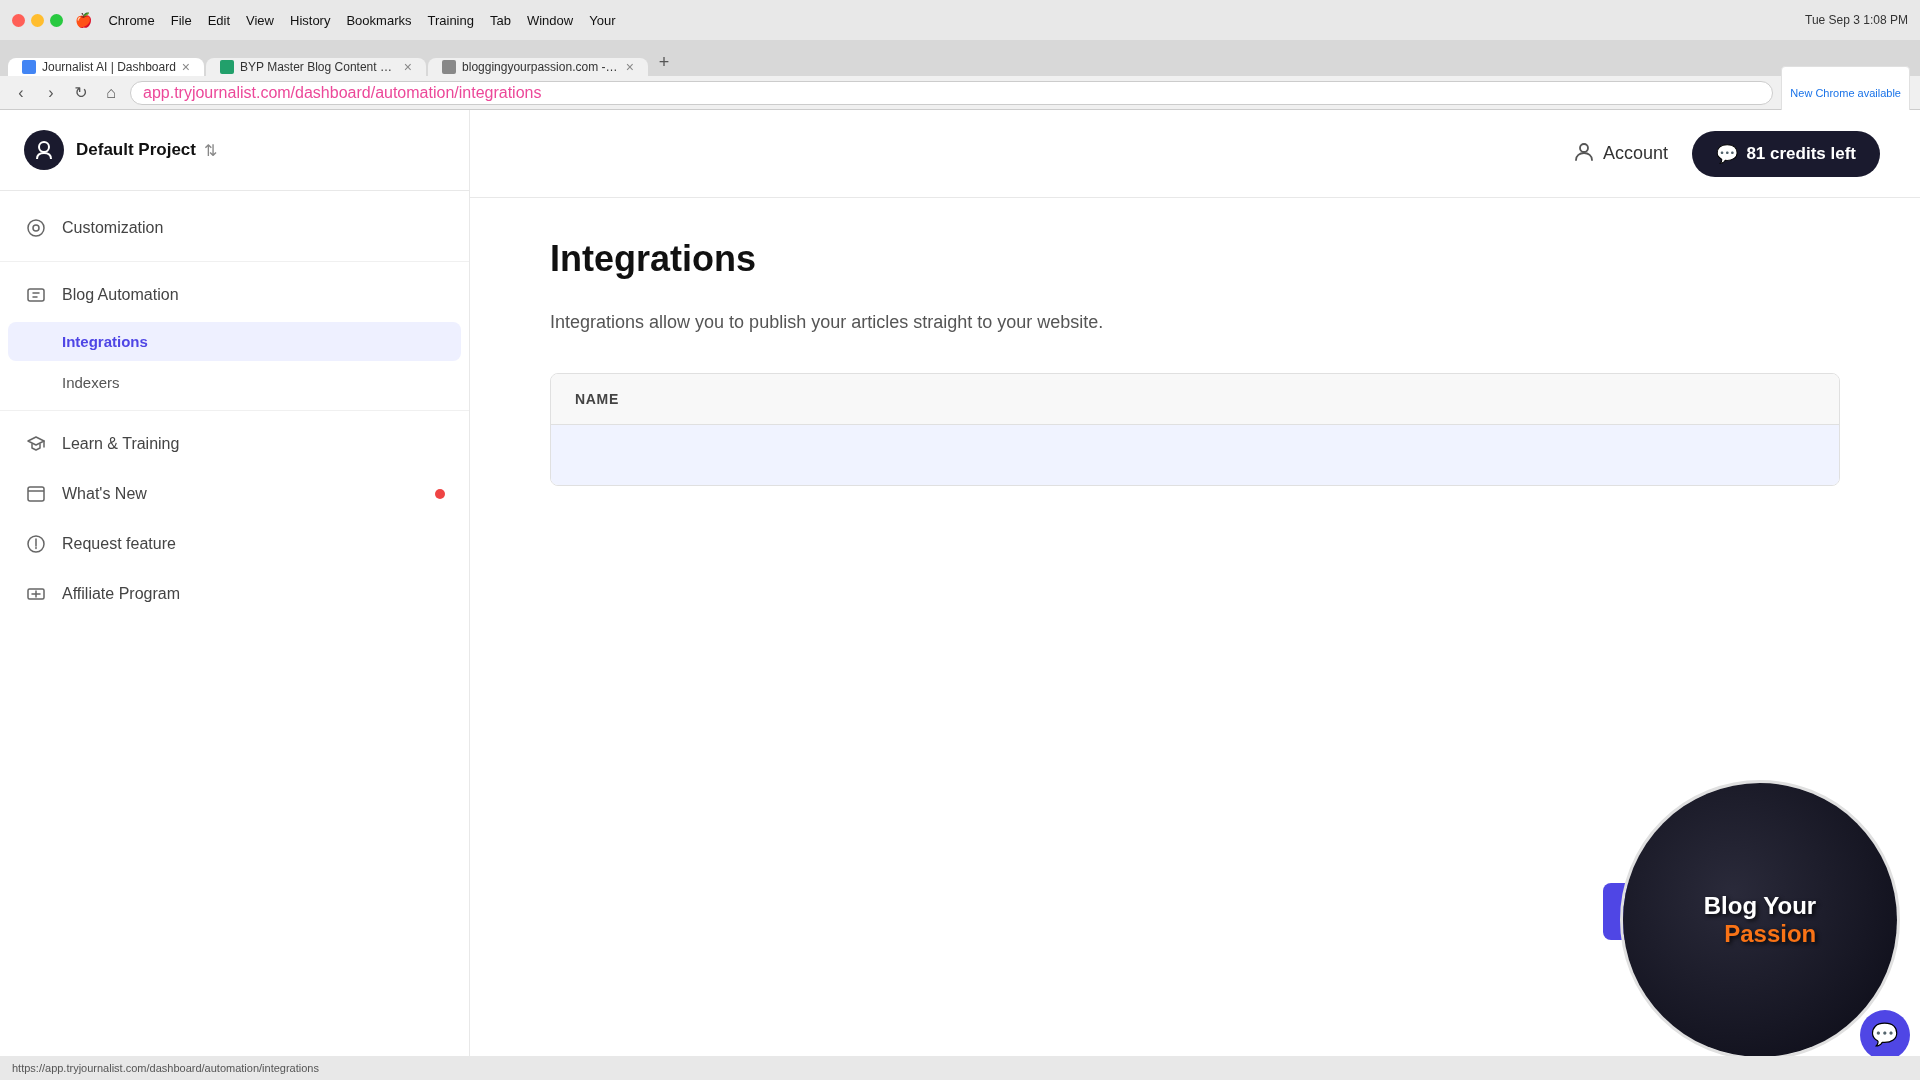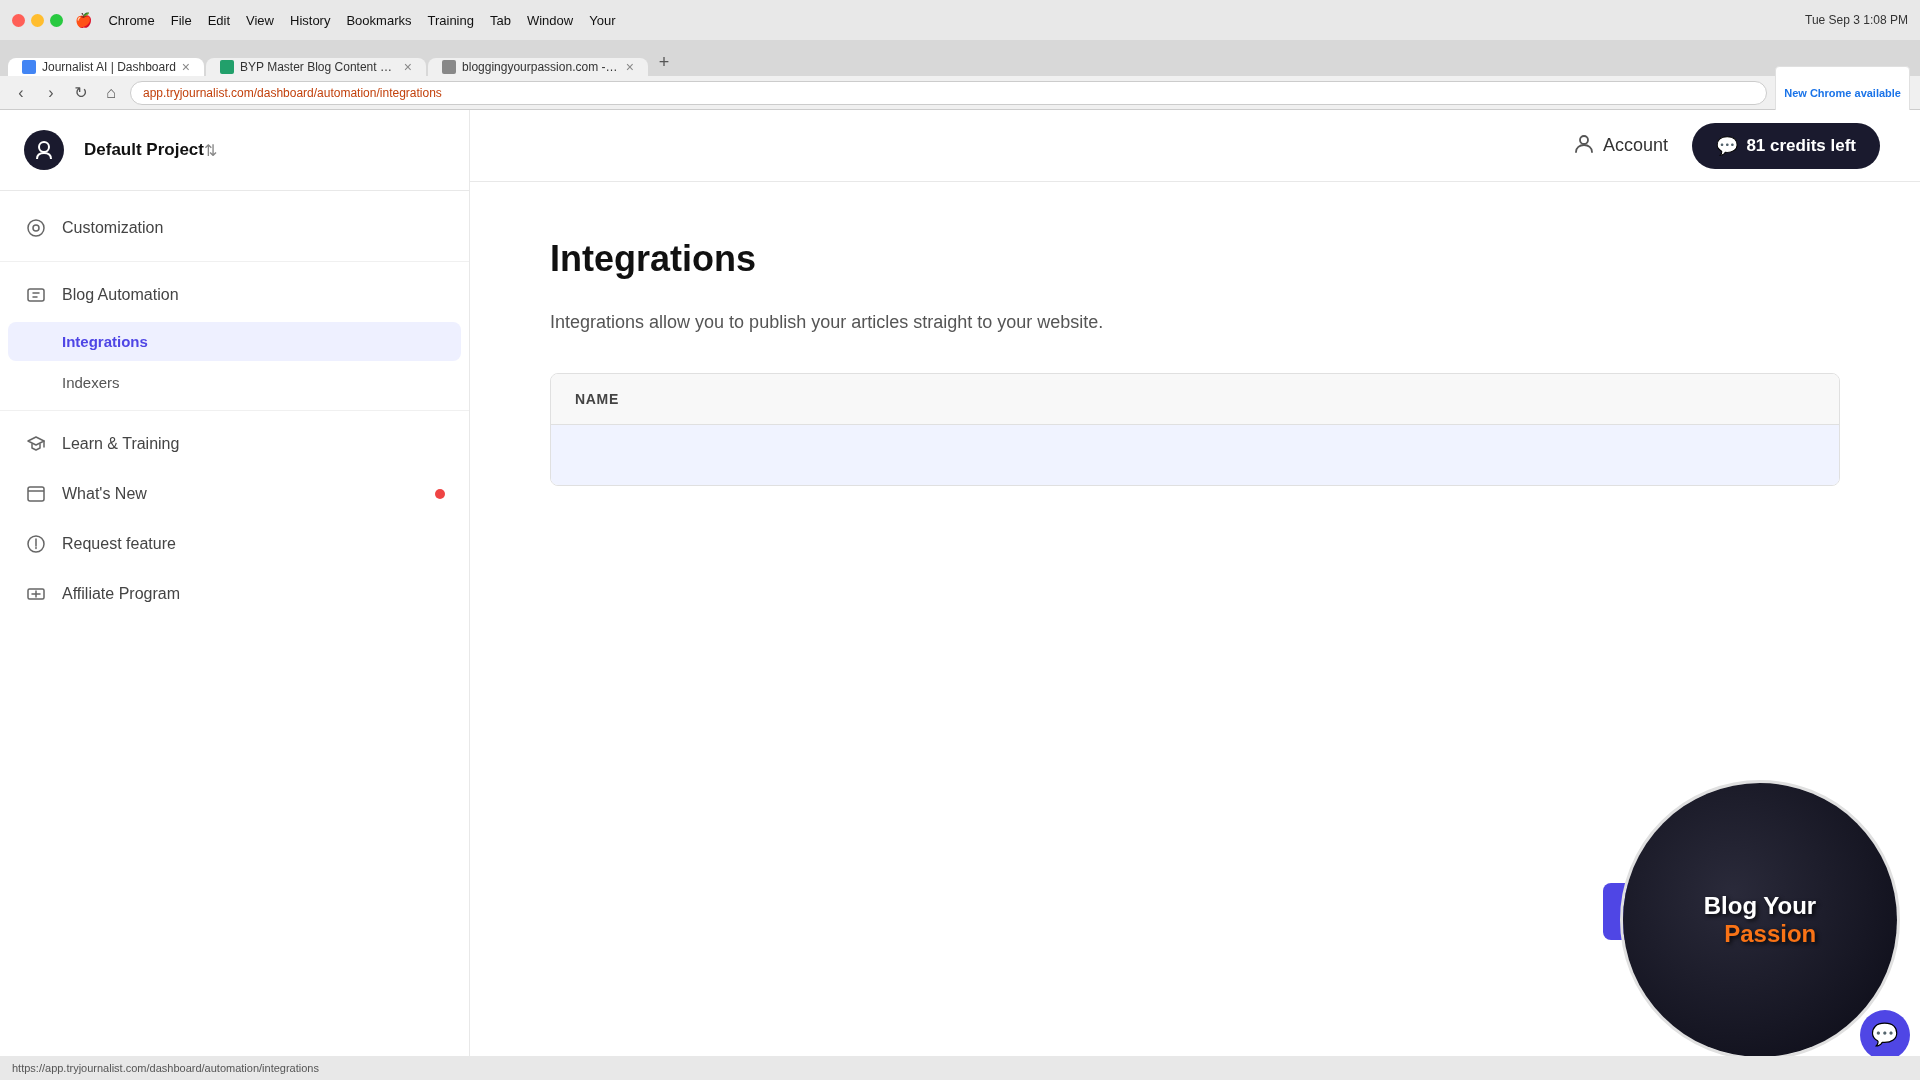--- a/index.html
+++ b/index.html
@@ -21,51 +21,51 @@
     .browser-tabs { background: #d8d8d8; height: 36px; display: flex; align-items: flex-end; padding: 0 8px; gap: 2px; }
     .tab { height: 18px; background: #f0f0f0; border-radius: 8px 8px 0 0; padding: 0 14px; display: flex; align-items: center; gap: 6px; font-size: 12px; color: #333; min-width: 180px; max-width: 220px; }
     .tab.active { background: #fff; }
     .tab-favicon { width: 14px; height: 14px; background: #4285f4; border-radius: 2px; flex-shrink: 0; }
     .tab-title { overflow: hidden; text-overflow: ellipsis; white-space: nowrap; flex: 1; }
     .tab-close { color: #888; font-size: 14px; cursor: pointer; }
     .tab-new { width: 28px; height: 28px; display: flex; align-items: center; justify-content: center; font-size: 18px; color: #555; cursor: pointer; }
 
     .browser-toolbar { background: #f0f0f0; height: 34px; display: flex; align-items: center; padding: 0 10px; gap: 8px; border-bottom: 1px solid #ccc; }
     .nav-btn { width: 22px; height: 22px; border-radius: 50%; border: none; background: transparent; color: #555; font-size: 16px; cursor: pointer; display: flex; align-items: center; justify-content: center; }
-    .address-bar { flex: 1; height: 24px; background: #fff; border: 1px solid #ccc; border-radius: 12px; padding: 0 12px; font-size: 12px; color: #c2410c; display: flex; align-items: center; }
-    .new-chrome-badge { background: #fff; border: 1px solid #e0e0e0; border-radius: 4px; padding: 20px 8px; font-size: 11px; color: #1a73e8; font-weight: 700; }
+    .address-bar { flex: 1; height: 24px; background: #fff; border: 1px solid #ccc; border-radius: 12px; padding: 0 12px; font-size: 16px; color: #ec4899; display: flex; align-items: center; }
+    .new-chrome-badge { background: #fff; border: 1px solid #e0e0e0; border-radius: 4px; padding: 20px 8px; font-size: 11px; color: #1a73e8; font-weight: 400; }
 
     
     .app-container { display: flex; height: calc(1080px - 110px); background: #fff; }
 
     
     .sidebar { width: 470px; background: #fff; border-right: 1px solid #e8e8e8; display: flex; flex-direction: column; overflow: hidden; }
 
     .sidebar-header { padding: 20px 24px; border-bottom: 1px solid #e8e8e8; display: flex; align-items: center; justify-content: space-between; }
     .sidebar-logo { display: flex; align-items: center; gap: 12px; }
     .logo-icon { width: 40px; height: 40px; background: #1a1a2e; border-radius: 50%; display: flex; align-items: center; justify-content: center; color: #fff; font-size: 16px; }
-    .project-selector { display: flex; align-items: center; gap: 0; margin-left: 8px; }
+    .project-selector { display: flex; align-items: center; gap: 8px; }
     .project-name { font-size: 17px; font-weight: 600; color: #111; }
     .selector-arrows { color: #888; font-size: 16px; }
 
     .sidebar-nav { flex: 1; overflow-y: auto; padding: 12px 0; }
 
     .nav-section-item { display: flex; align-items: center; gap: 14px; padding: 13px 24px; cursor: pointer; color: #444; font-size: 16px; }
     .nav-icon { width: 24px; height: 24px; display: flex; align-items: center; justify-content: center; font-size: 18px; flex-shrink: 0; }
     .nav-label { font-size: 16px; }
 
     .nav-sub-item { display: flex; align-items: center; padding: 11px 24px 11px 62px; cursor: pointer; color: #555; font-size: 15px; }
     .nav-sub-item.active { background: #eef0ff; color: #4f46e5; font-weight: 600; border-radius: 8px; margin: 2px 8px; padding: 11px 16px 11px 54px; }
 
     .nav-divider { height: 1px; background: #f0f0f0; margin: 8px 0; }
 
     .nav-notification-dot { width: 10px; height: 10px; background: #ef4444; border-radius: 50%; margin-left: auto; }
 
     
-    .app-header { position: absolute; top: 110px; left: 470px; right: 0; height: 72px; background: #fff; border-bottom: 1px solid #e8e8e8; display: flex; align-items: center; justify-content: flex-end; padding: 0 40px; gap: 24px; z-index: 10; }
+    .app-header { position: absolute; top: 110px; left: 470px; right: 0; height: 88px; background: #fff; border-bottom: 1px solid #e8e8e8; display: flex; align-items: center; justify-content: flex-end; padding: 0 40px; gap: 24px; z-index: 10; }
     .account-btn { display: flex; align-items: center; gap: 8px; font-size: 18px; color: #333; cursor: pointer; }
     .account-icon { font-size: 22px; color: #555; }
     .credits-btn { background: #1a1a2e; color: #fff; border-radius: 30px; padding: 12px 24px; font-size: 17px; font-weight: 600; display: flex; align-items: center; gap: 8px; cursor: pointer; }
     .credits-icon { font-size: 18px; }
 
     
     .main-content { position: absolute; top: 190px; left: 470px; right: 0; bottom: 0; background: #fff; overflow-y: auto; padding: 48px 80px; }
 
     .page-title { font-size: 36px; font-weight: 700; color: #111; margin-bottom: 32px; }
     .page-description { font-size: 18px; color: #555; margin-bottom: 40px; }

